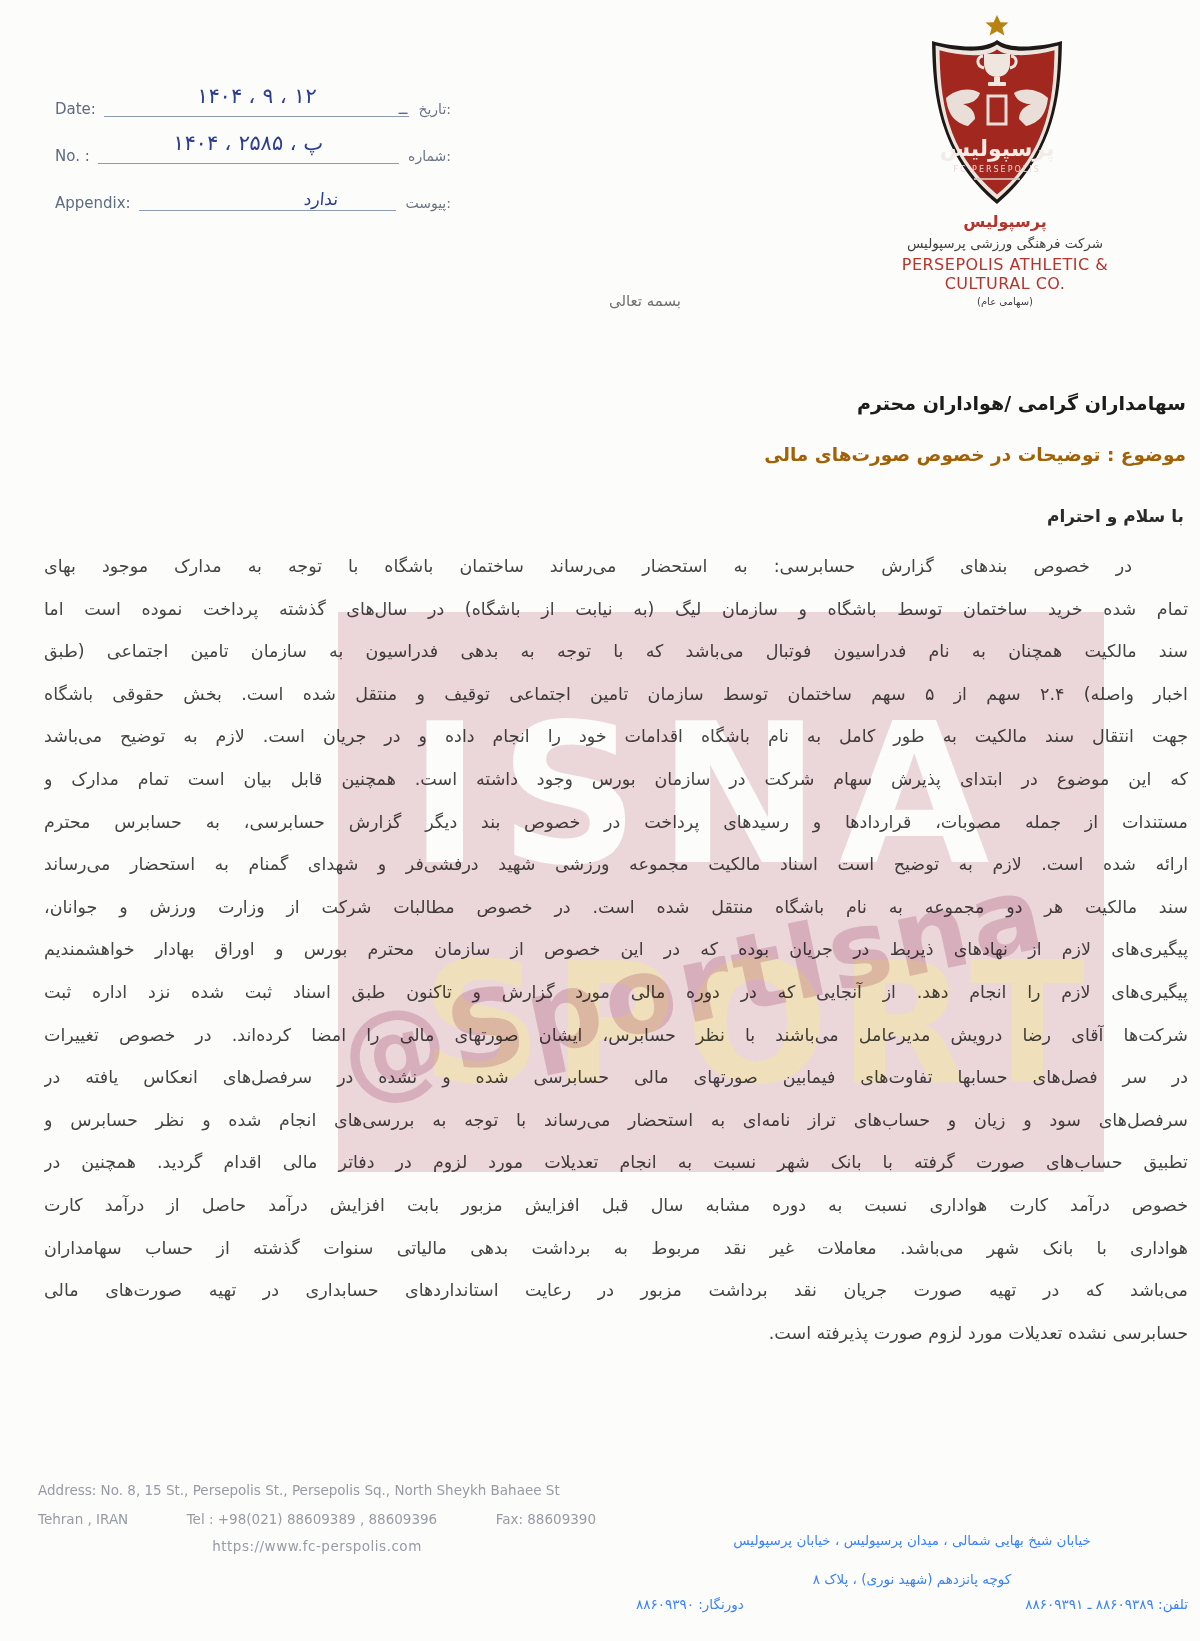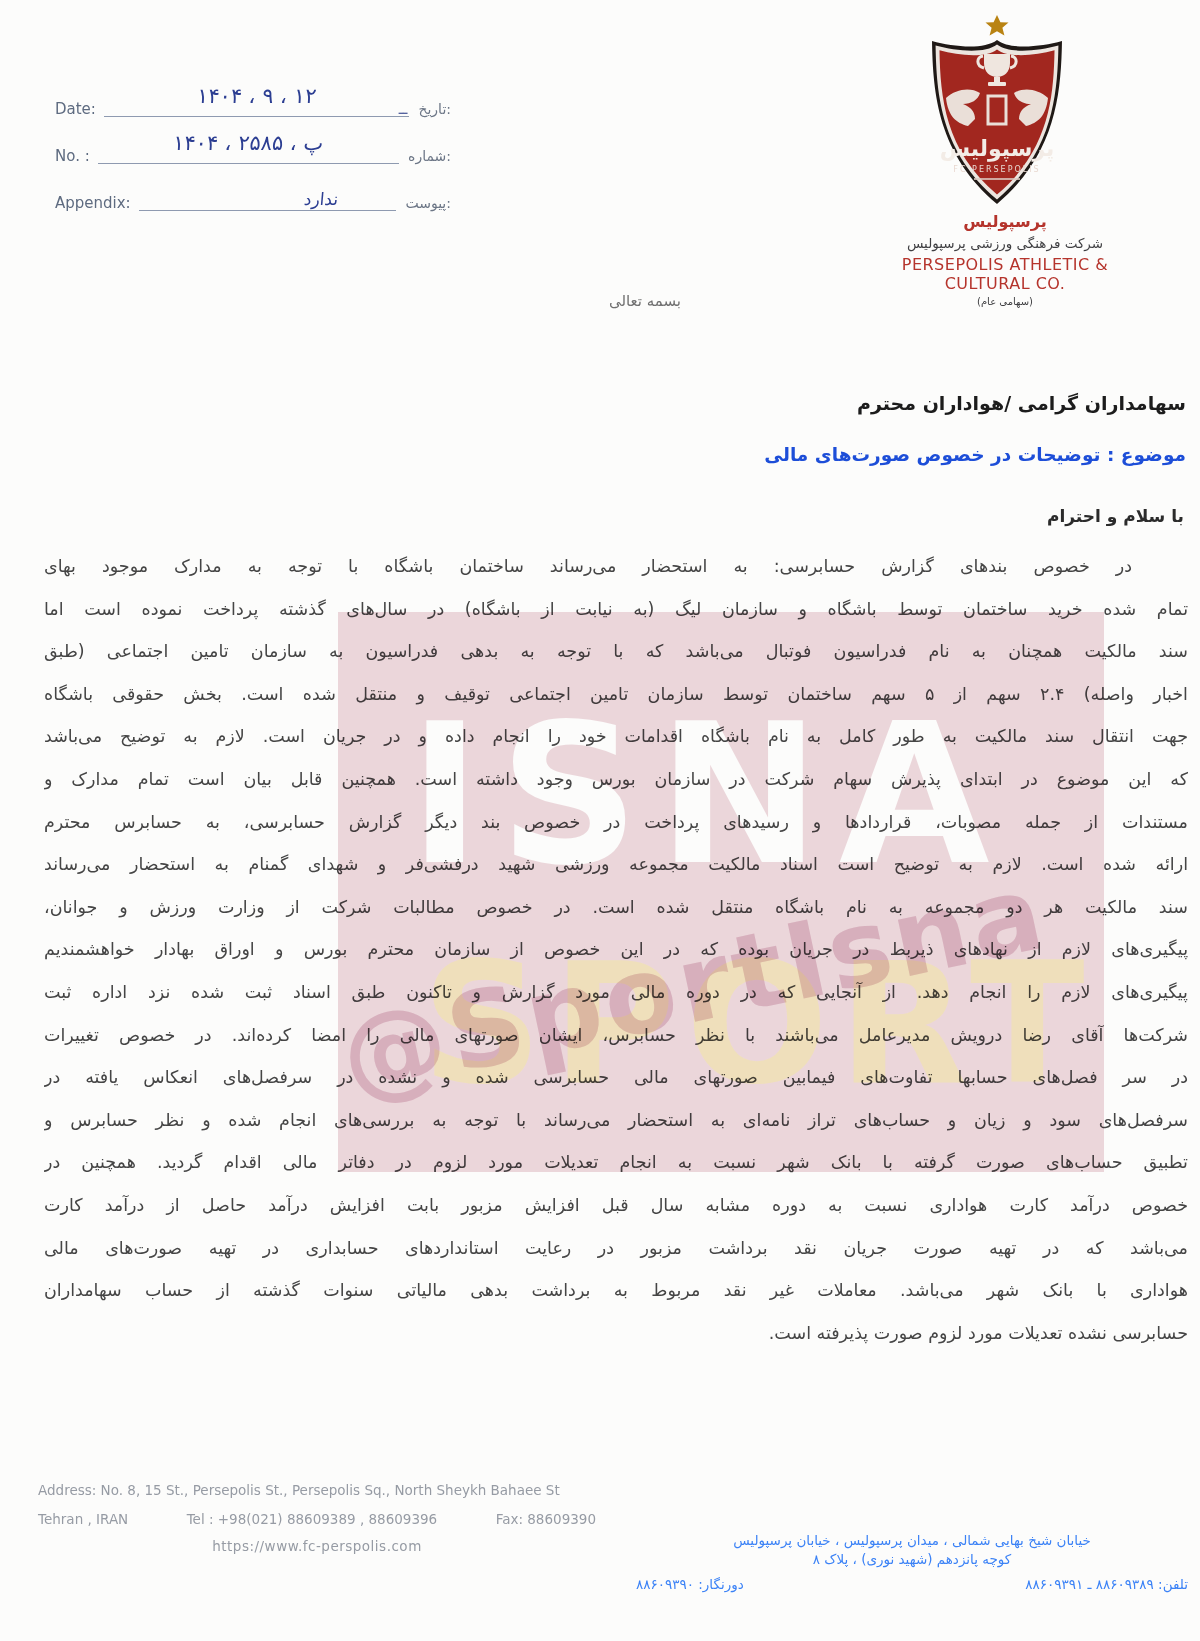--- a/index.html
+++ b/index.html
@@ -25,21 +25,21 @@
   .org-co{color:#3f3f42;font-size:13.5px;margin-top:4px;}
   .org-en{color:#b5342c;font-size:16px;margin-top:4px;direction:ltr;letter-spacing:.5px;}
   .org-type{color:#3f3f42;font-size:10px;margin-top:3px;}
 
   
   .bismillah{position:absolute;top:292px;left:95px;width:1100px;text-align:center;
              color:#6f6f6f;font-size:15px;direction:rtl;}
   .recipient{position:absolute;top:392px;right:42px;left:44px;direction:rtl;text-align:right;
              font-size:19px;font-weight:bold;color:#1c1c1c;}
   .subject{position:absolute;top:444px;right:42px;left:44px;direction:rtl;text-align:right;
-           font-size:18.5px;font-weight:bold;color:#1d4ed8;}
+           font-size:18.5px;font-weight:bold;color:#a16207;}
   .salutation{position:absolute;top:506px;right:44px;left:44px;direction:rtl;
               font-size:17px;font-weight:600;color:#2b2b2b;}
   .body-text{position:absolute;top:545px;right:40px;left:44px;direction:rtl;
              font-size:17.5px;color:#454545;z-index:1;}
   .bline{height:42.6px;line-height:42.6px;text-align:justify;text-align-last:justify;overflow:hidden;}
   .bline:first-child{padding-right:56px;}
   .bline:last-child{text-align-last:right;}
 
   
   .wm-box{position:absolute;left:338px;top:612px;mix-blend-mode:multiply;z-index:2;pointer-events:none;}
@@ -48,21 +48,21 @@
              transform:rotate(-12deg);transform-origin:left top;letter-spacing:4px;
              mix-blend-mode:multiply;white-space:nowrap;}
 
   
   .footer-en{position:absolute;left:38px;top:1482px;width:558px;color:#969ba4;font-size:13.5px;}
   .footer-en .f-row2{display:flex;justify-content:space-between;margin-top:13px;gap:16px;}
   .footer-en .f-url{text-align:center;margin-top:11px;letter-spacing:.5px;}
   .footer-fa{position:absolute;right:40px;top:1532px;width:552px;direction:rtl;
              color:#3b82f6;font-size:13.5px;}
   .footer-fa .f-line1{text-align:center;}
-  .footer-fa .f-line2{text-align:center;margin-top:3px;}
+  .footer-fa .f-line2{text-align:center;margin-top:23px;}
   .footer-fa .f-line3{display:flex;justify-content:space-between;margin-top:9px;}
 </style>
 </head>
 <body>
 
 <div class="page">
 
   <div class="hdr-fields">
     <div class="field-row">
       <span class="en-label">Date:</span>
@@ -137,22 +137,22 @@
       <div class="bline">مستندات از جمله مصوبات، قراردادها و رسیدهای پرداخت در خصوص بند دیگر گزارش حسابرسی، به حسابرس محترم</div>
       <div class="bline">ارائه شده است. لازم به توضیح است اسناد مالکیت مجموعه ورزشی شهید درفشی‌فر و شهدای گمنام به استحضار می‌رساند</div>
       <div class="bline">سند مالکیت هر دو مجموعه به نام باشگاه منتقل شده است. در خصوص مطالبات شرکت از وزارت ورزش و جوانان،</div>
       <div class="bline">پیگیری‌های لازم از نهادهای ذیربط در جریان بوده که در این خصوص از سازمان محترم بورس و اوراق بهادار خواهشمندیم</div>
       <div class="bline">پیگیری‌های لازم را انجام دهد. از آنجایی که در دوره مالی مورد گزارش و تاکنون طبق اسناد ثبت شده نزد اداره ثبت</div>
       <div class="bline">شرکت‌ها آقای رضا درویش مدیرعامل می‌باشند با نظر حسابرس، ایشان صورتهای مالی را امضا کرده‌اند. در خصوص تغییرات</div>
       <div class="bline">در سر فصل‌های حسابها تفاوت‌های فیمابین صورتهای مالی حسابرسی شده و نشده در سرفصل‌های انعکاس یافته در</div>
       <div class="bline">سرفصل‌های سود و زیان و حساب‌های تراز نامه‌ای به استحضار می‌رساند با توجه به بررسی‌های انجام شده و نظر حسابرس و</div>
       <div class="bline">تطبیق حساب‌های صورت گرفته با بانک شهر نسبت به انجام تعدیلات مورد لزوم در دفاتر مالی اقدام گردید. همچنین در</div>
       <div class="bline">خصوص درآمد کارت هواداری نسبت به دوره مشابه سال قبل افزایش مزبور بابت افزایش درآمد حاصل از درآمد کارت</div>
+      <div class="bline">هواداری با بانک شهر می‌باشد. معاملات غیر نقد مربوط به برداشت بدهی مالیاتی سنوات گذشته از حساب سهامداران</div>
       <div class="bline">می‌باشد که در تهیه صورت جریان نقد برداشت مزبور در رعایت استانداردهای حسابداری در تهیه صورت‌های مالی</div>
-      <div class="bline">هواداری با بانک شهر می‌باشد. معاملات غیر نقد مربوط به برداشت بدهی مالیاتی سنوات گذشته از حساب سهامداران</div>
       <div class="bline">حسابرسی نشده تعدیلات مورد لزوم صورت پذیرفته است.</div>
     </div>
 
   <svg class="wm-box" width="766" height="560">
     <defs>
       <mask id="wm-mask">
         <rect width="766" height="560" fill="#ffffff"></rect>
         <text id="wm-word1" x="370" y="250" text-anchor="middle" font-size="195" font-weight="bold" letter-spacing="18" fill="#000000" font-family="DejaVu Sans">ISNA</text>
       </mask>
     </defs>

